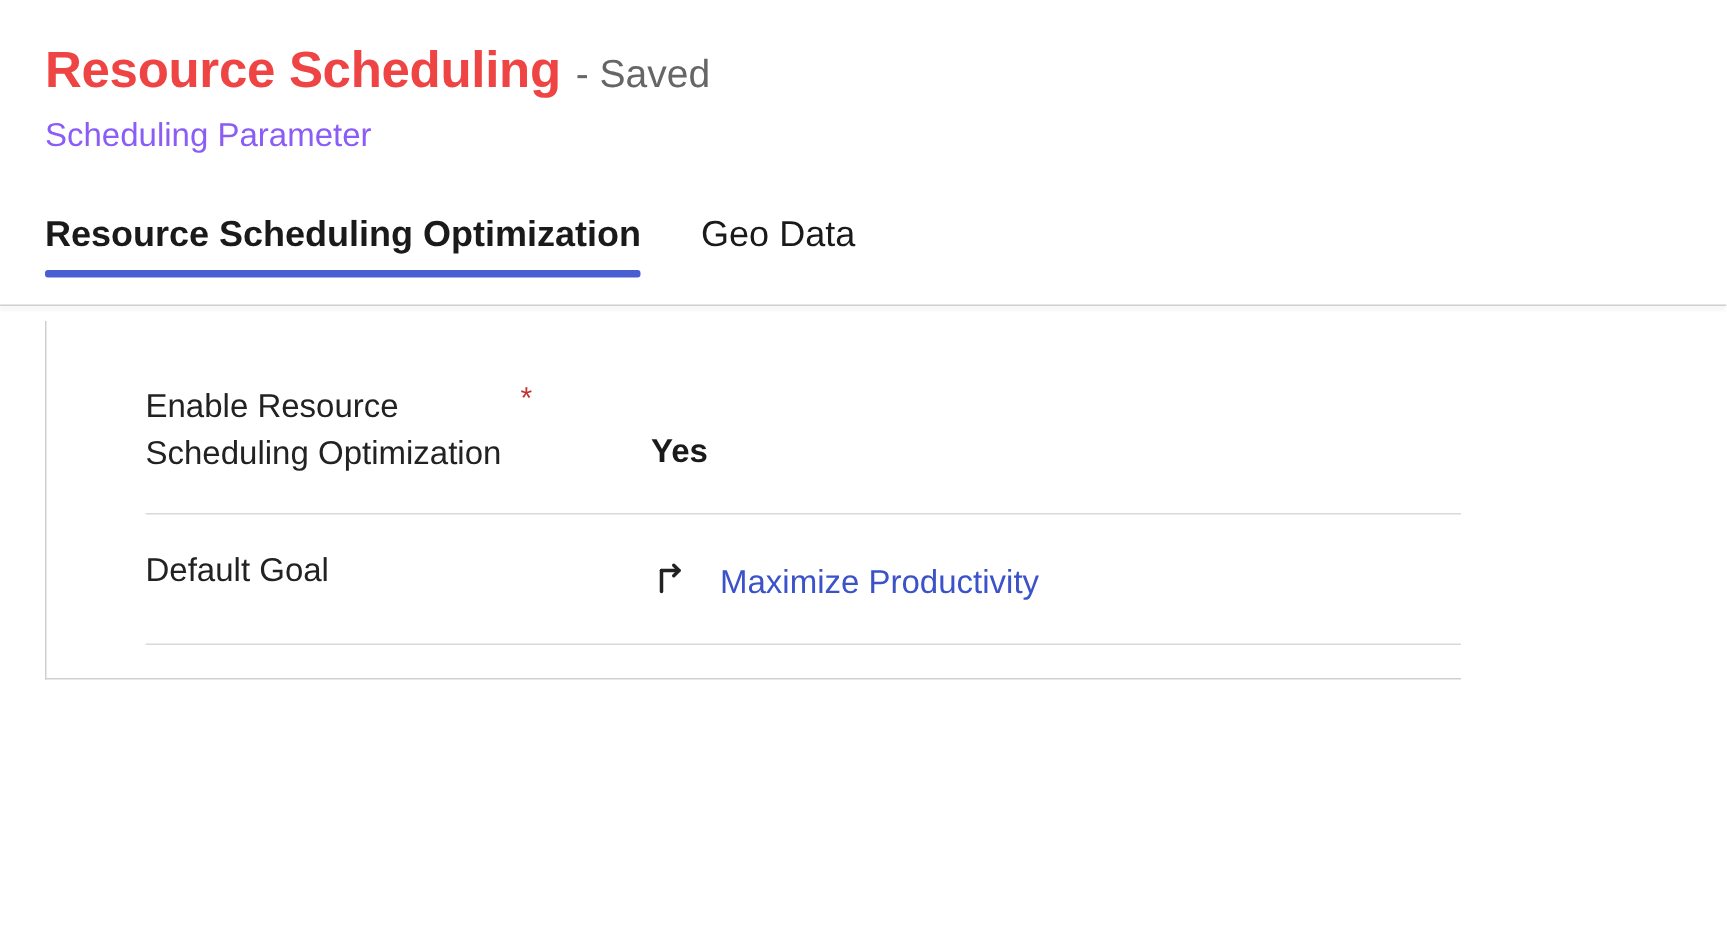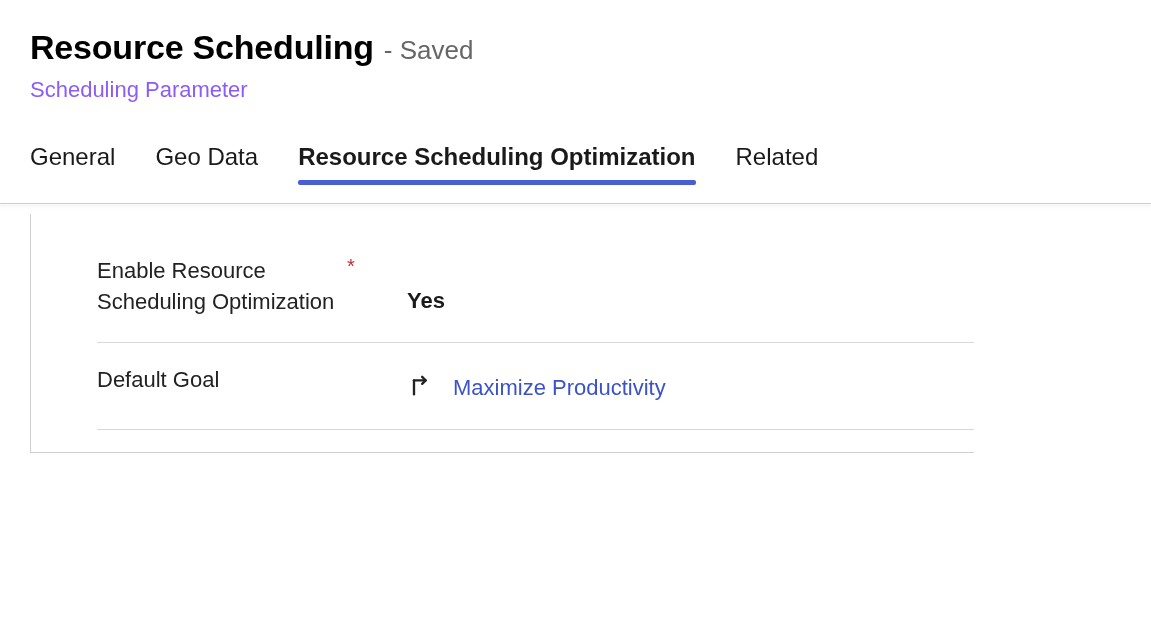--- a/index.html
+++ b/index.html
@@ -16,21 +16,21 @@
   }
   .title-row {
     display: flex;
     align-items: baseline;
     gap: 10px;
   }
   .page-title {
     font-size: 34px;
     font-weight: 700;
     letter-spacing: -0.2px;
-    color: #000000;
+    color: #ef4444;
     text-align: center;
   }
   .status {
     font-size: 26px;
     color: #666;
     font-weight: 400;
   }
   .subtitle {
     margin-top: 10px;
     font-size: 22px;
@@ -101,20 +101,21 @@
     color: #c23030;
     font-size: 20px;
     line-height: 1;
   }
   .value-col {
     font-size: 22px;
     display: flex;
     align-items: center;
     gap: 18px;
     padding-top: 32px;
+    margin-left: 27px;
   }
   .value-col.single { padding-top: 6px; }
   .value-text {
     font-weight: 600;
     color: #1a1a1a;
   }
   .lookup-link {
     color: #3b52c9;
     font-weight: 400;
     cursor: pointer;
@@ -129,24 +130,22 @@
 
 <div class="header">
   <div class="title-row">
     <span class="page-title">Resource Scheduling</span>
     <span class="status">- Saved</span>
   </div>
   <div class="subtitle">Scheduling Parameter</div>
 </div>
 
 <div class="tabs">
-  <div class="tab">General</div>
+  <div class="tab active">Resource Scheduling Optimization</div>
   <div class="tab">Geo Data</div>
-  <div class="tab active">Resource Scheduling Optimization</div>
-  <div class="tab">Related</div>
 </div>
 
 <div class="divider"></div>
 
 <div class="content-panel">
 
   <div class="form-row">
     <div class="label-col">Enable Resource Scheduling Optimization</div>
     <div class="req-col">
       <span class="required-mark">*</span>

